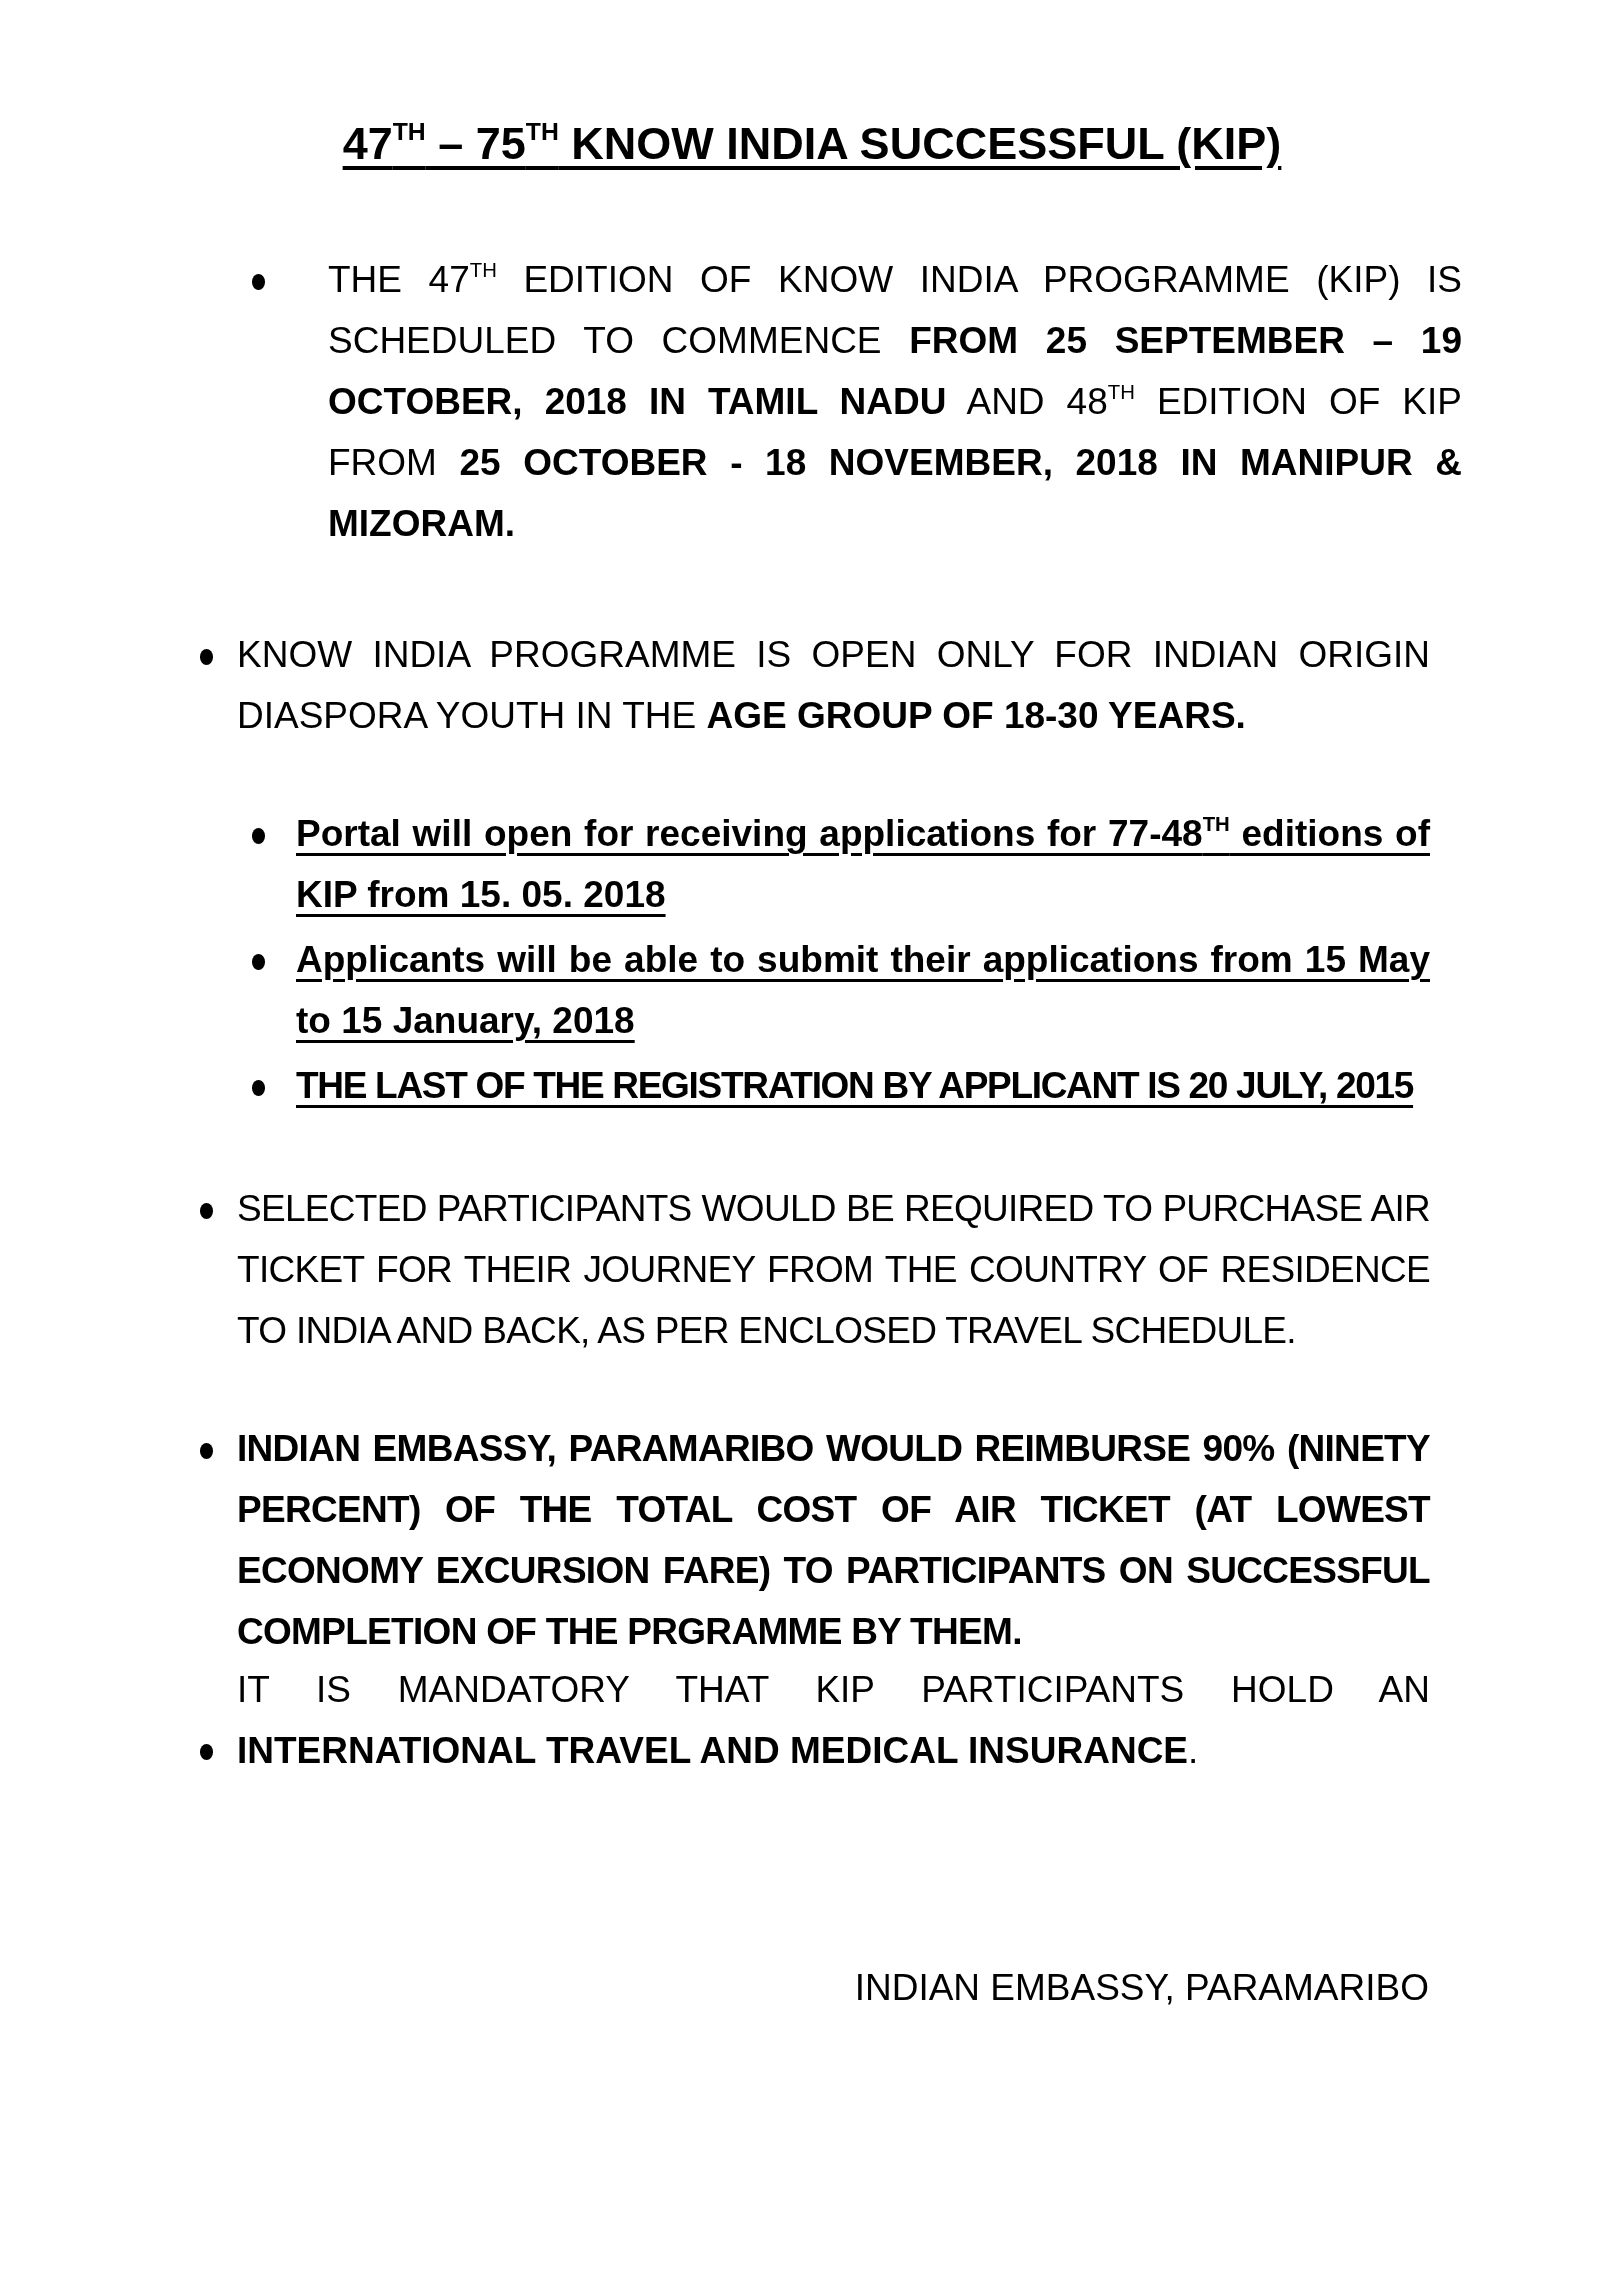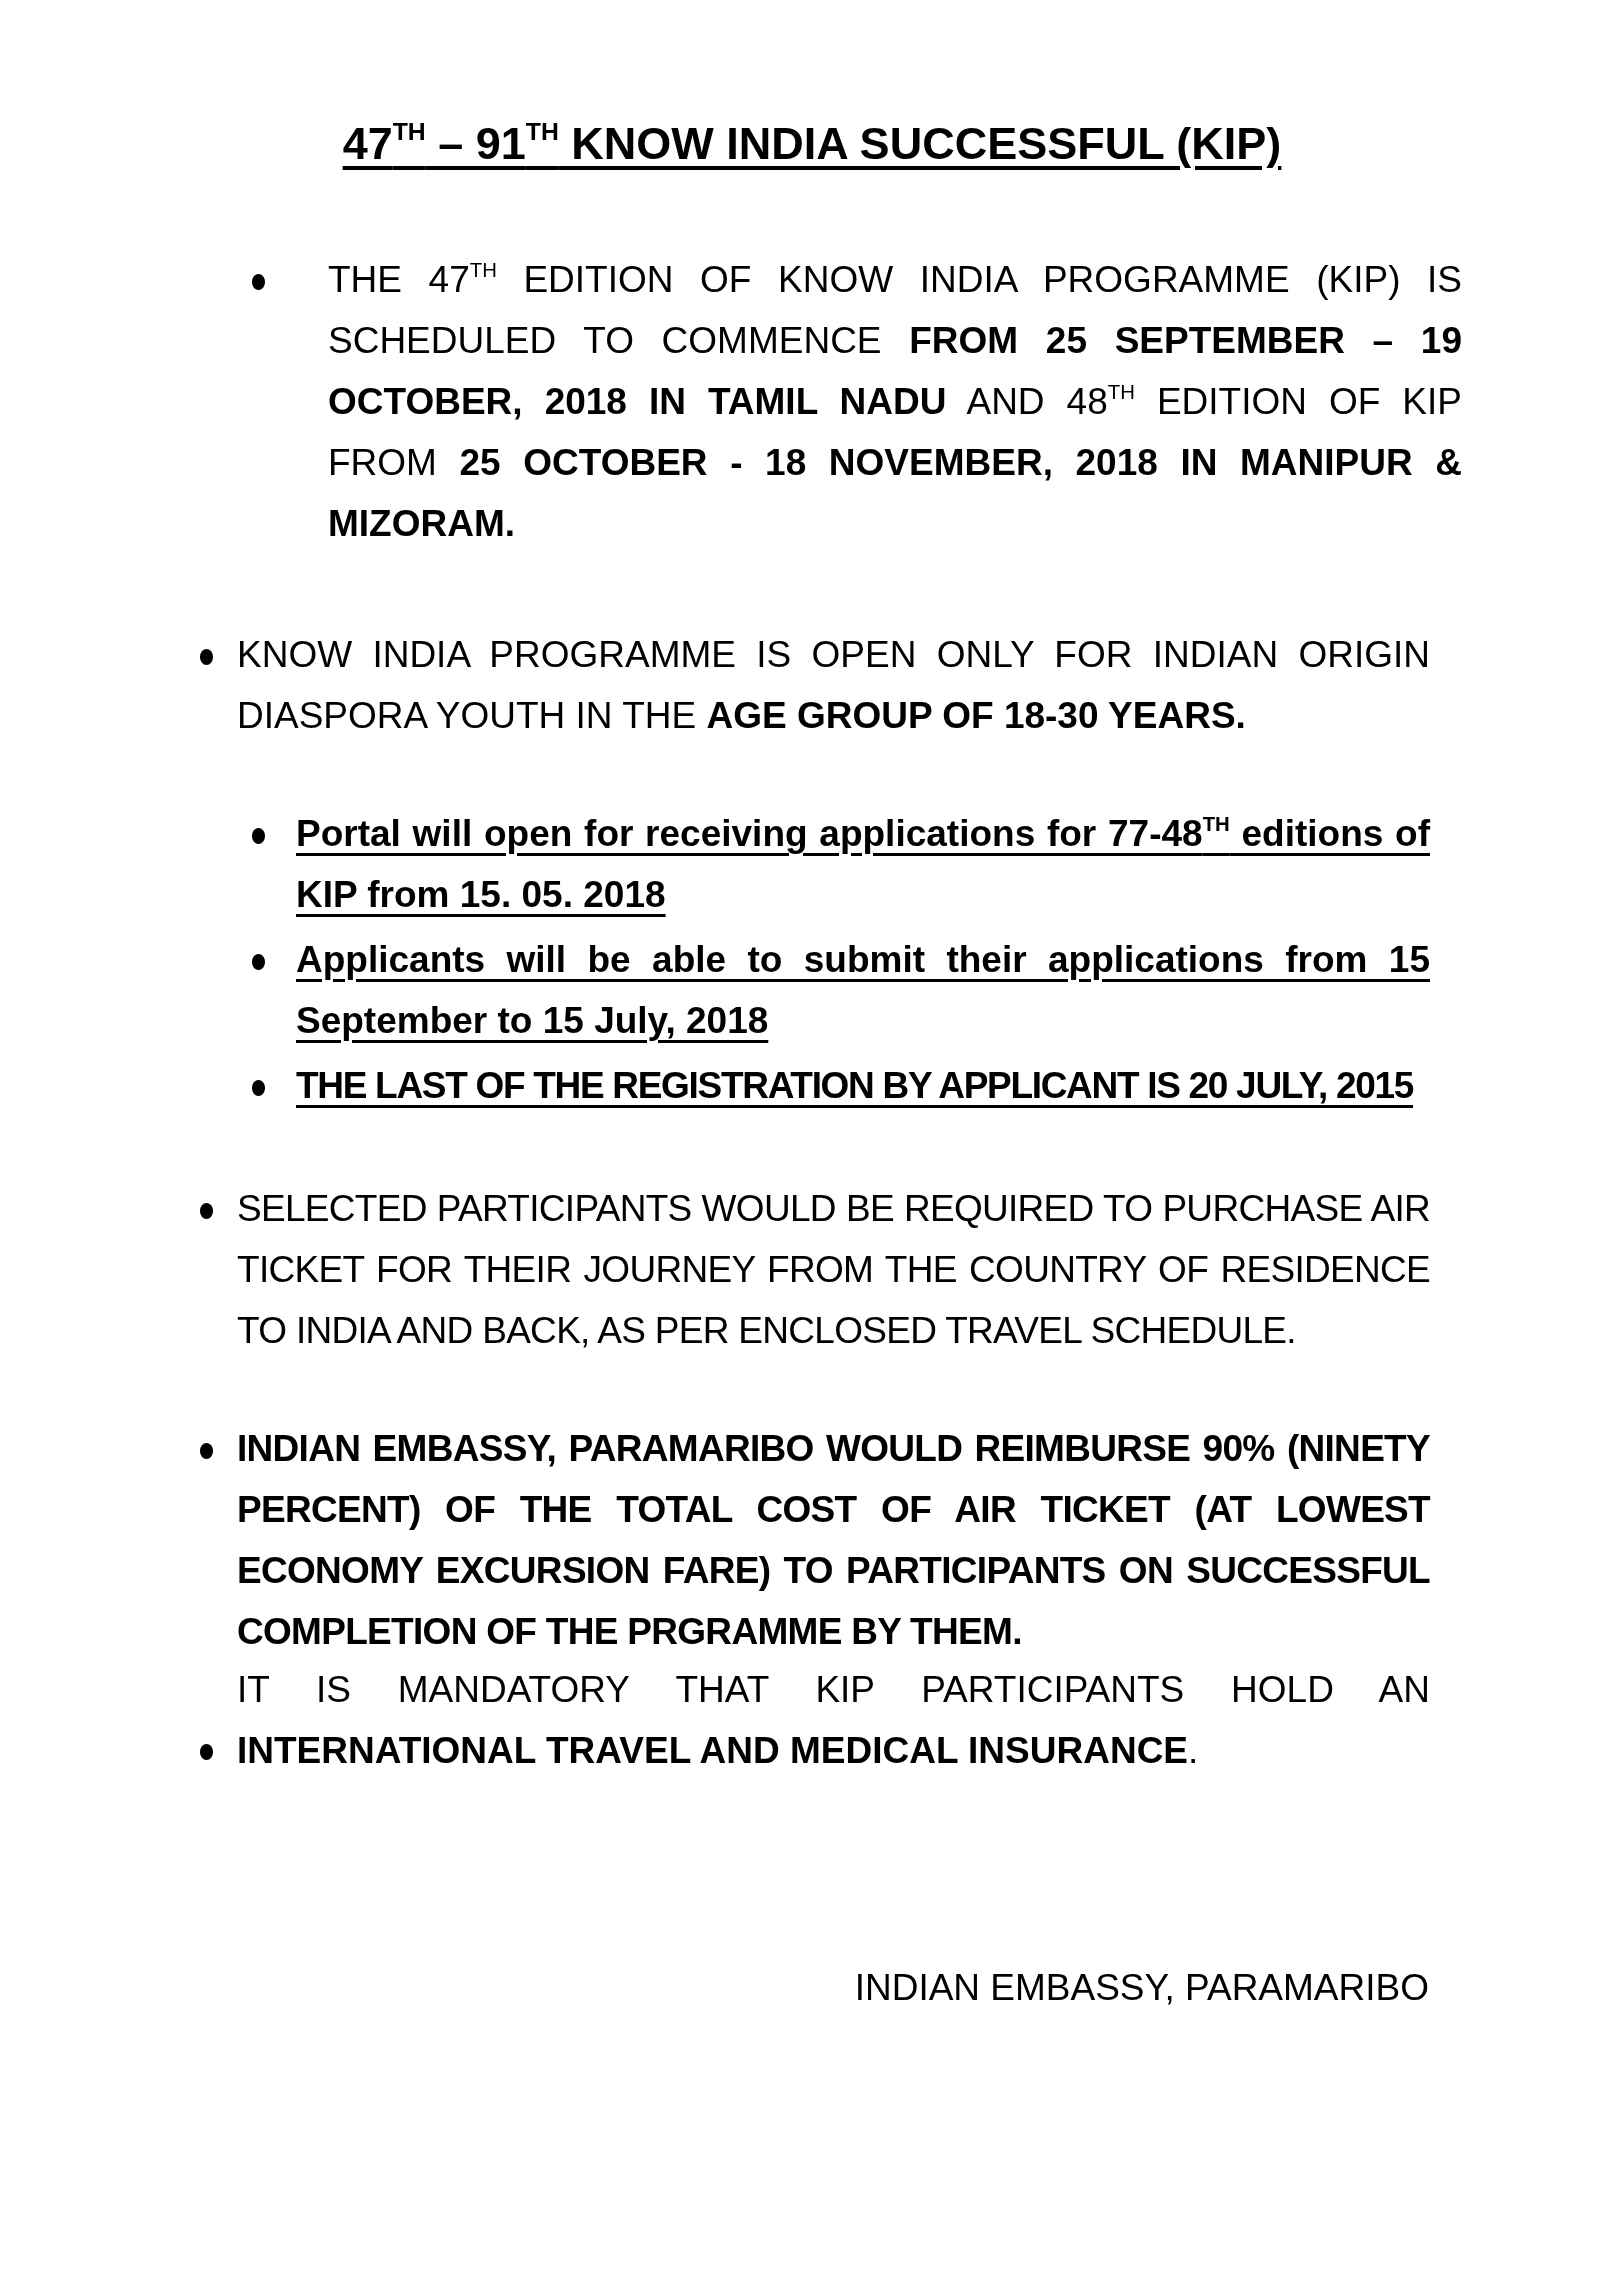--- a/index.html
+++ b/index.html
@@ -26,41 +26,41 @@
   .sign {
     position: absolute; top: 1957px; right: 195px; font-size: 37px; line-height: 61px;
   }
 </style>
 </head>
 <body>
 
 <div class="page">
 
   <div class="title">
-    <span class="u"><span>47</span><sup>TH</sup><span> – 91</span><sup>TH</sup><span> KNOW INDIA SUCCESSFUL (KIP)</span></span>
+    <span class="u"><span>47</span><sup>TH</sup><span> – 75</span><sup>TH</sup><span> KNOW INDIA SUCCESSFUL (KIP)</span></span>
   </div>
 
   <div class="bullet" style="left:252px; top:274px;"></div>
   <div class="item" style="left:296px; top:249px; width:1134px;margin-left:32px;">
     <span>THE 47</span><sup>TH</sup><span> EDITION OF KNOW INDIA PROGRAMME (KIP) IS SCHEDULED TO COMMENCE </span><b>FROM 25 SEPTEMBER – 19 OCTOBER, 2018 IN TAMIL NADU</b><span> AND 48</span><sup>TH</sup><span> EDITION OF KIP FROM </span><b>25 OCTOBER - 18 NOVEMBER, 2018 IN MANIPUR &amp; MIZORAM.</b>
   </div>
 
   <div class="bullet" style="left:200px; top:649px;"></div>
   <div class="item" style="left:237px; top:624px; width:1193px;">
     <span>KNOW INDIA PROGRAMME IS OPEN ONLY FOR INDIAN ORIGIN DIASPORA YOUTH IN THE </span><b>AGE GROUP OF 18-30 YEARS.</b>
   </div>
 
   <div class="bullet" style="left:252px; top:828px;"></div>
   <div class="item" style="left:296px; top:803px; width:1134px;">
     <b class="ul"><span>Portal will open for receiving applications for 77-48</span><sup>TH</sup><span> editions of KIP from 15. 05. 2018</span></b>
   </div>
 
   <div class="bullet" style="left:252px; top:954px;"></div>
   <div class="item" style="left:296px; top:929px; width:1134px;">
-    <b class="ul">Applicants will be able to submit their applications from 15 September to 15 July, 2018</b>
+    <b class="ul">Applicants will be able to submit their applications from 15 May to 15 January, 2018</b>
   </div>
 
   <div class="bullet" style="left:252px; top:1080px;"></div>
   <div class="item" style="left:296px; top:1055px; width:1134px; letter-spacing:-1.3px;">
     <b class="ul">THE LAST OF THE REGISTRATION BY APPLICANT IS 20 JULY, 2015</b>
   </div>
 
   <div class="bullet" style="left:200px; top:1203px;"></div>
   <div class="item" style="left:237px; top:1178px; width:1193px; letter-spacing:-0.7px;">
     <span>SELECTED PARTICIPANTS WOULD BE REQUIRED TO PURCHASE AIR TICKET FOR THEIR JOURNEY FROM THE COUNTRY OF RESIDENCE TO INDIA AND BACK, AS PER ENCLOSED TRAVEL SCHEDULE.</span>

